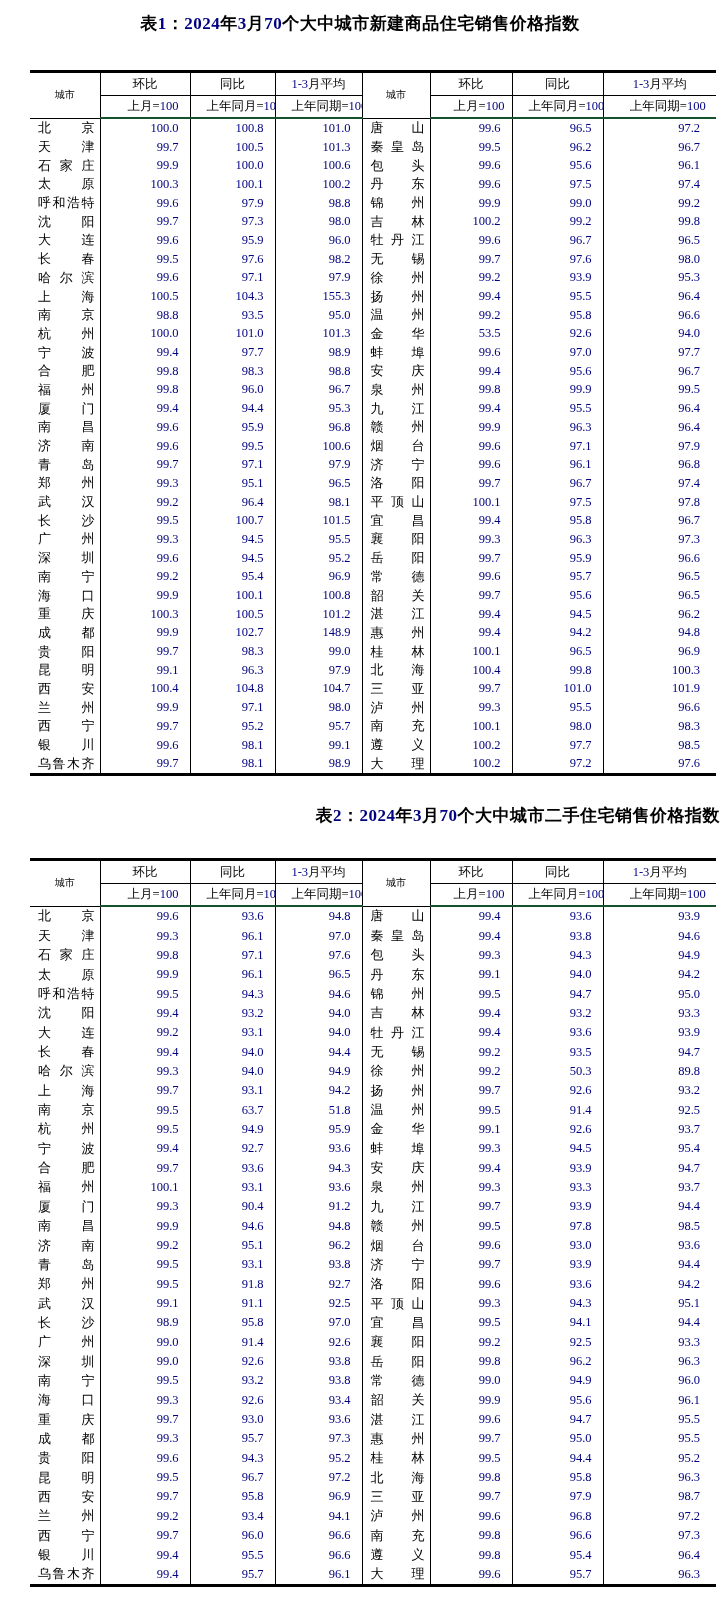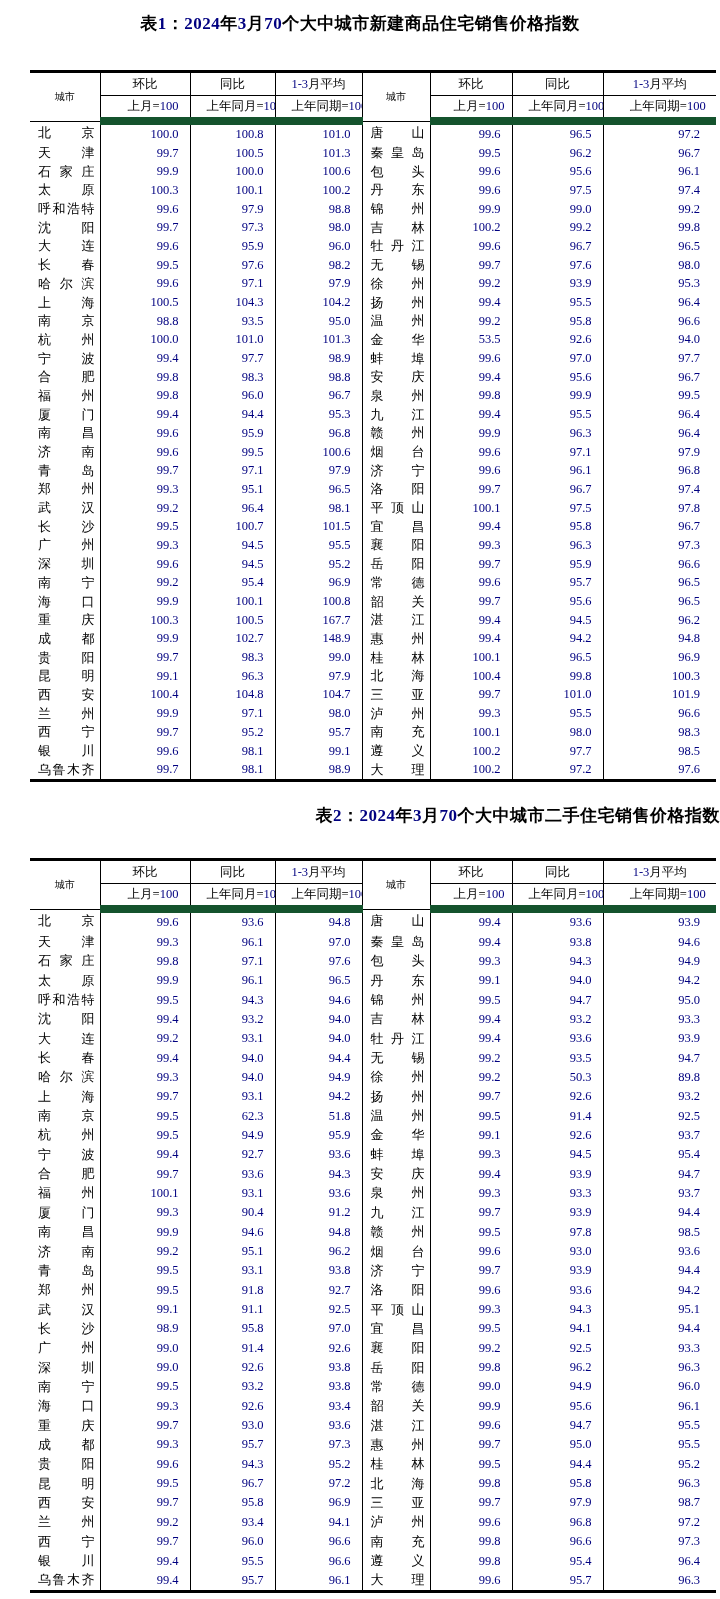--- a/index.html
+++ b/index.html
@@ -12,21 +12,21 @@
   table.idx{position:absolute;left:30px;width:686px;border-collapse:collapse;table-layout:fixed;
             border-top:3px solid #000;border-bottom:3px solid #000;font-size:12.5px;}
   #table1{top:70px;}
   #table2{top:858px;}
   th,td{margin:0;overflow:hidden;white-space:nowrap;}
   th{font-weight:normal;text-align:center;border-left:1px solid #000;padding:0;}
   td{border-left:1px solid #000;padding:0;}
   .first-col{border-left:none !important;}
   thead tr.grp th{height:22px;border-bottom:1px solid #000;}
   thead th.city-h{border-bottom:2px solid #000;font-size:10px;}
-  thead tr.base th{height:21px;border-bottom:8px solid #14532d;padding-left:16px;}
+  thead tr.base th{height:21px;border-bottom:2px solid #14532d;padding-left:16px;}
   #table1 tbody td{height:18.7px;}
   #table2 tbody td{height:19.35px;}
   td.val{text-align:right;padding-right:11px;color:#000080;}
   td.val.last-col{padding-right:16px;}
   .num{color:#000080;}
   .city-name{display:flex;justify-content:space-between;align-items:center;
              padding:0 5px 0 8px;font-size:13px;}
   .city-name span{display:inline-block;}
 </style>
 </head>
@@ -256,21 +256,21 @@
         </tr>
         <tr>
           <td class="city first-col">
             <div class="city-name">
               <span>上</span>
               <span>海</span>
             </div>
           </td>
           <td class="val">100.5</td>
           <td class="val">104.3</td>
-          <td class="val">104.2</td>
+          <td class="val">155.3</td>
           <td class="city ">
             <div class="city-name">
               <span>扬</span>
               <span>州</span>
             </div>
           </td>
           <td class="val">99.4</td>
           <td class="val">95.5</td>
           <td class="val last-col">96.4</td>
         </tr>
@@ -597,21 +597,21 @@
         </tr>
         <tr>
           <td class="city first-col">
             <div class="city-name">
               <span>重</span>
               <span>庆</span>
             </div>
           </td>
           <td class="val">100.3</td>
           <td class="val">100.5</td>
-          <td class="val">167.7</td>
+          <td class="val">101.2</td>
           <td class="city ">
             <div class="city-name">
               <span>湛</span>
               <span>江</span>
             </div>
           </td>
           <td class="val">99.4</td>
           <td class="val">94.5</td>
           <td class="val last-col">96.2</td>
         </tr>
@@ -1021,21 +1021,21 @@
           <td class="val last-col">93.2</td>
         </tr>
         <tr>
           <td class="city first-col">
             <div class="city-name">
               <span>南</span>
               <span>京</span>
             </div>
           </td>
           <td class="val">99.5</td>
-          <td class="val">62.3</td>
+          <td class="val">63.7</td>
           <td class="val">51.8</td>
           <td class="city ">
             <div class="city-name">
               <span>温</span>
               <span>州</span>
             </div>
           </td>
           <td class="val">99.5</td>
           <td class="val">91.4</td>
           <td class="val last-col">92.5</td>

